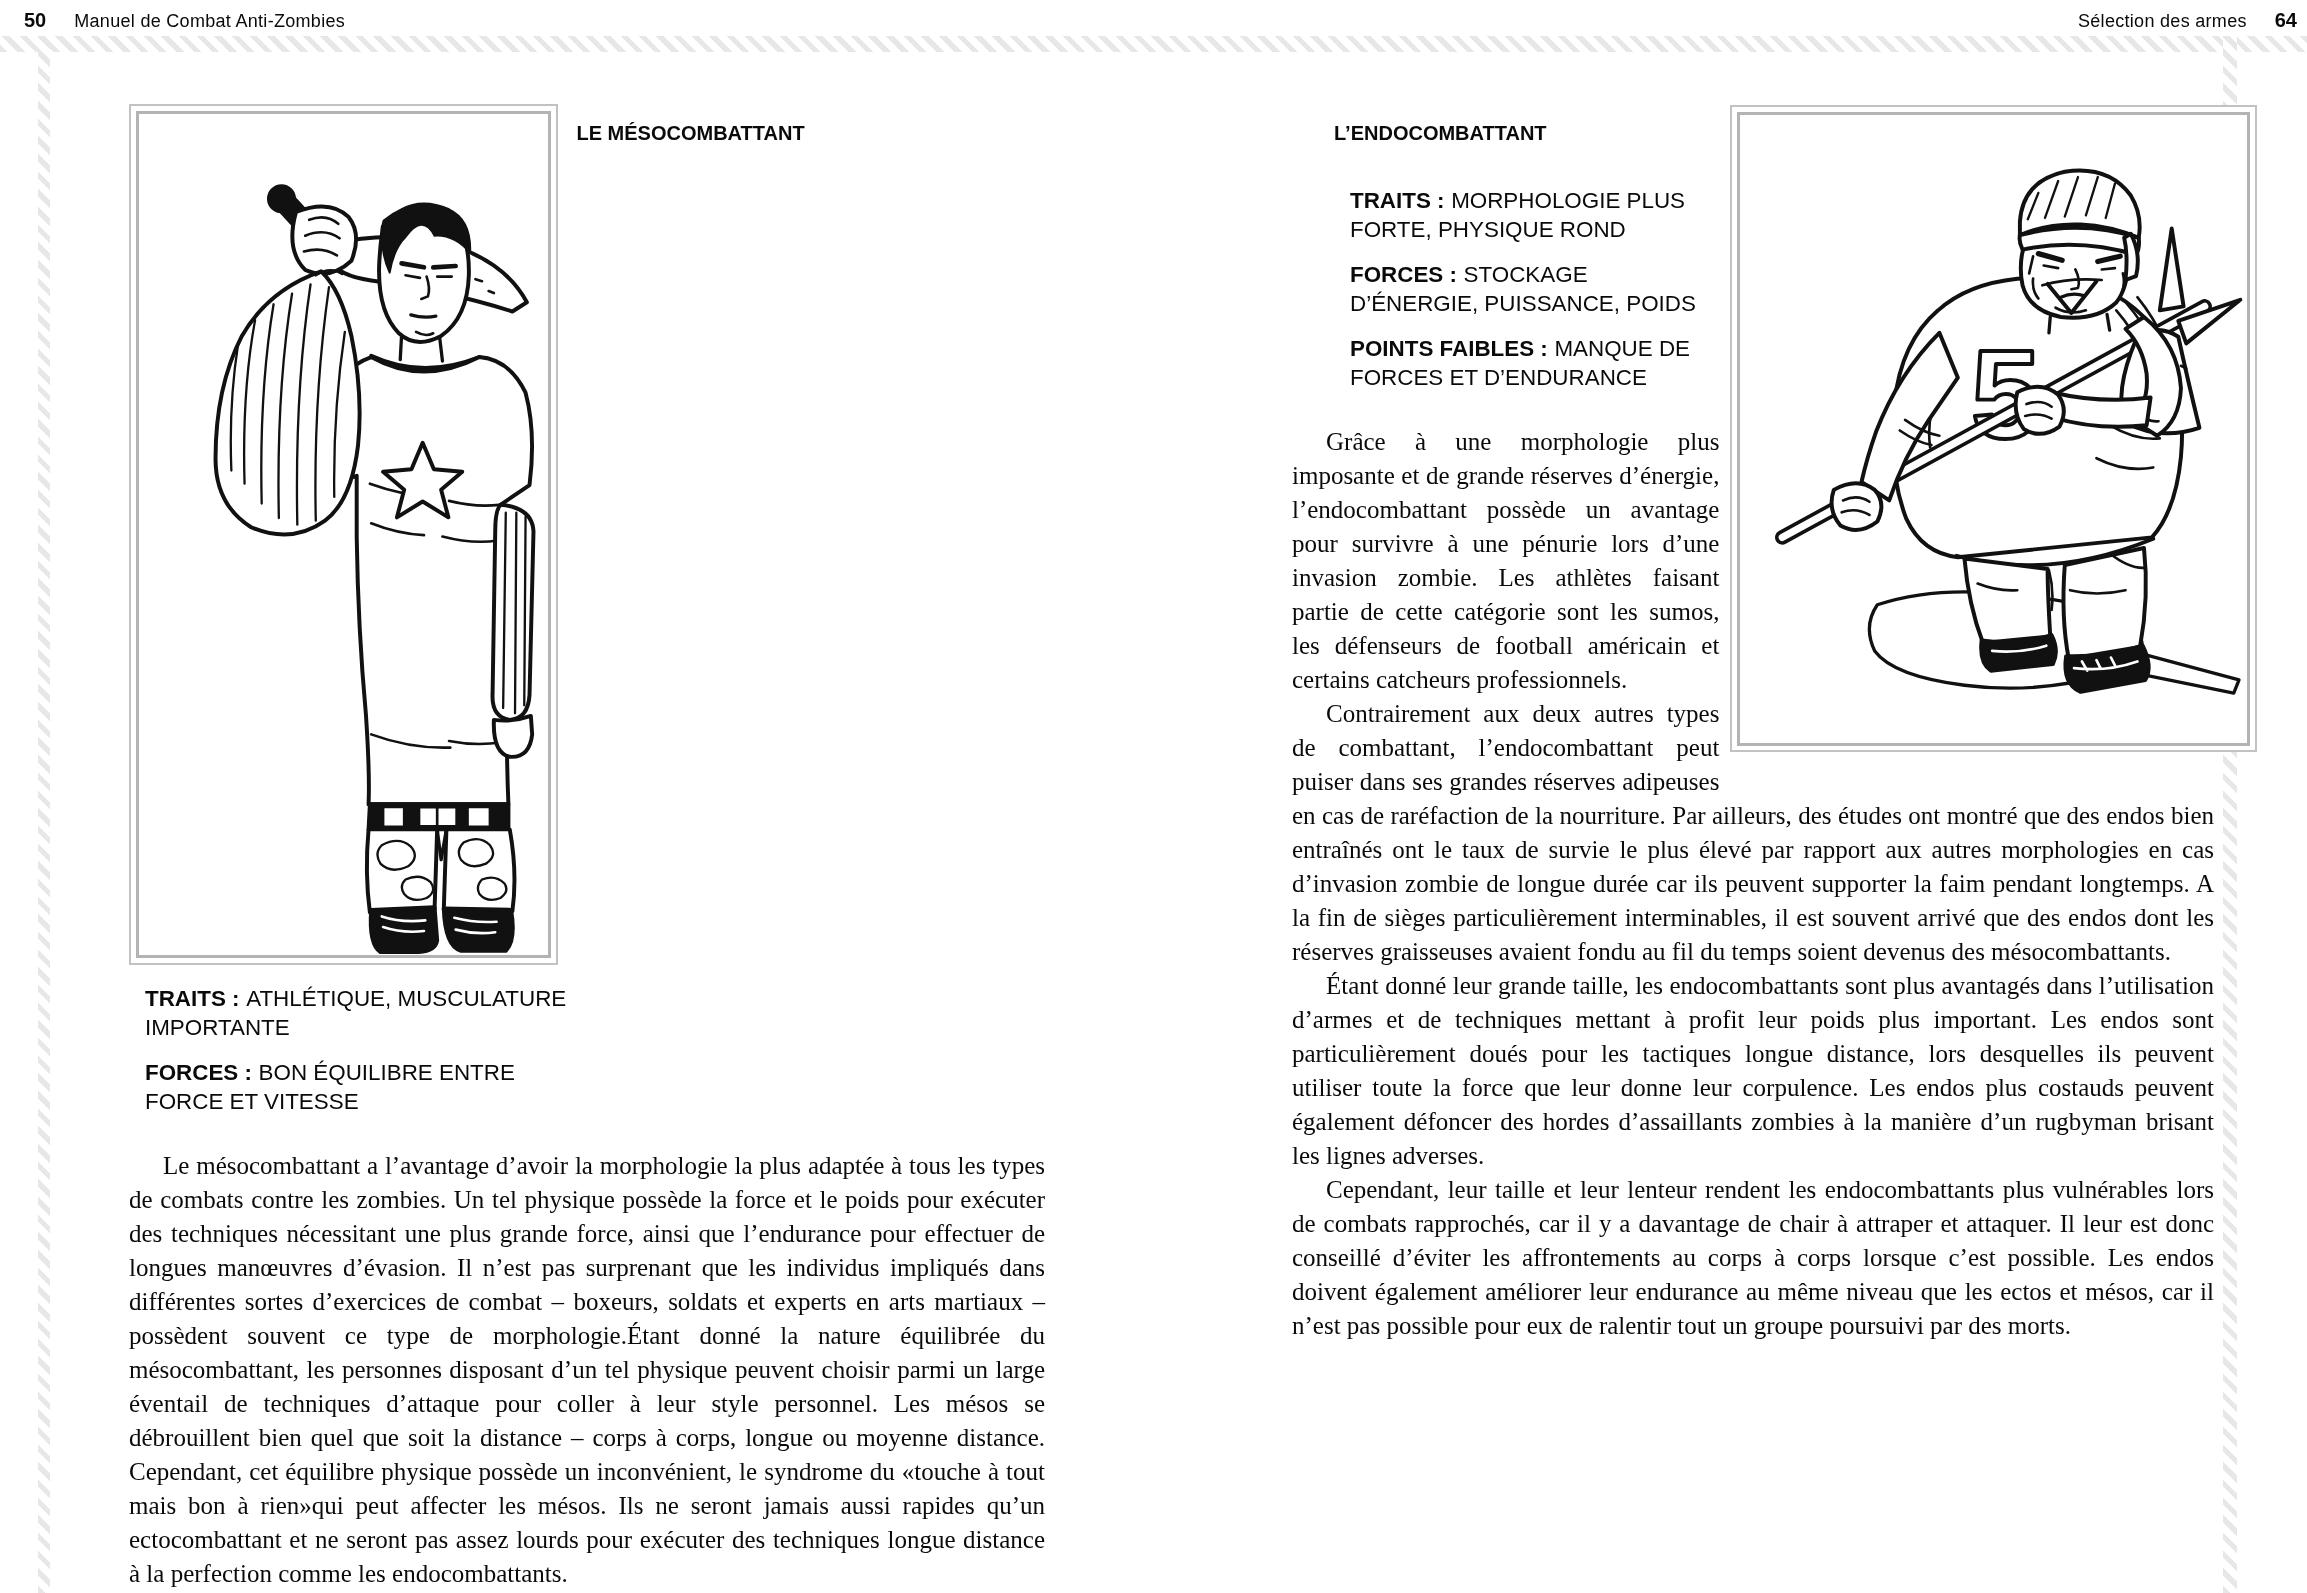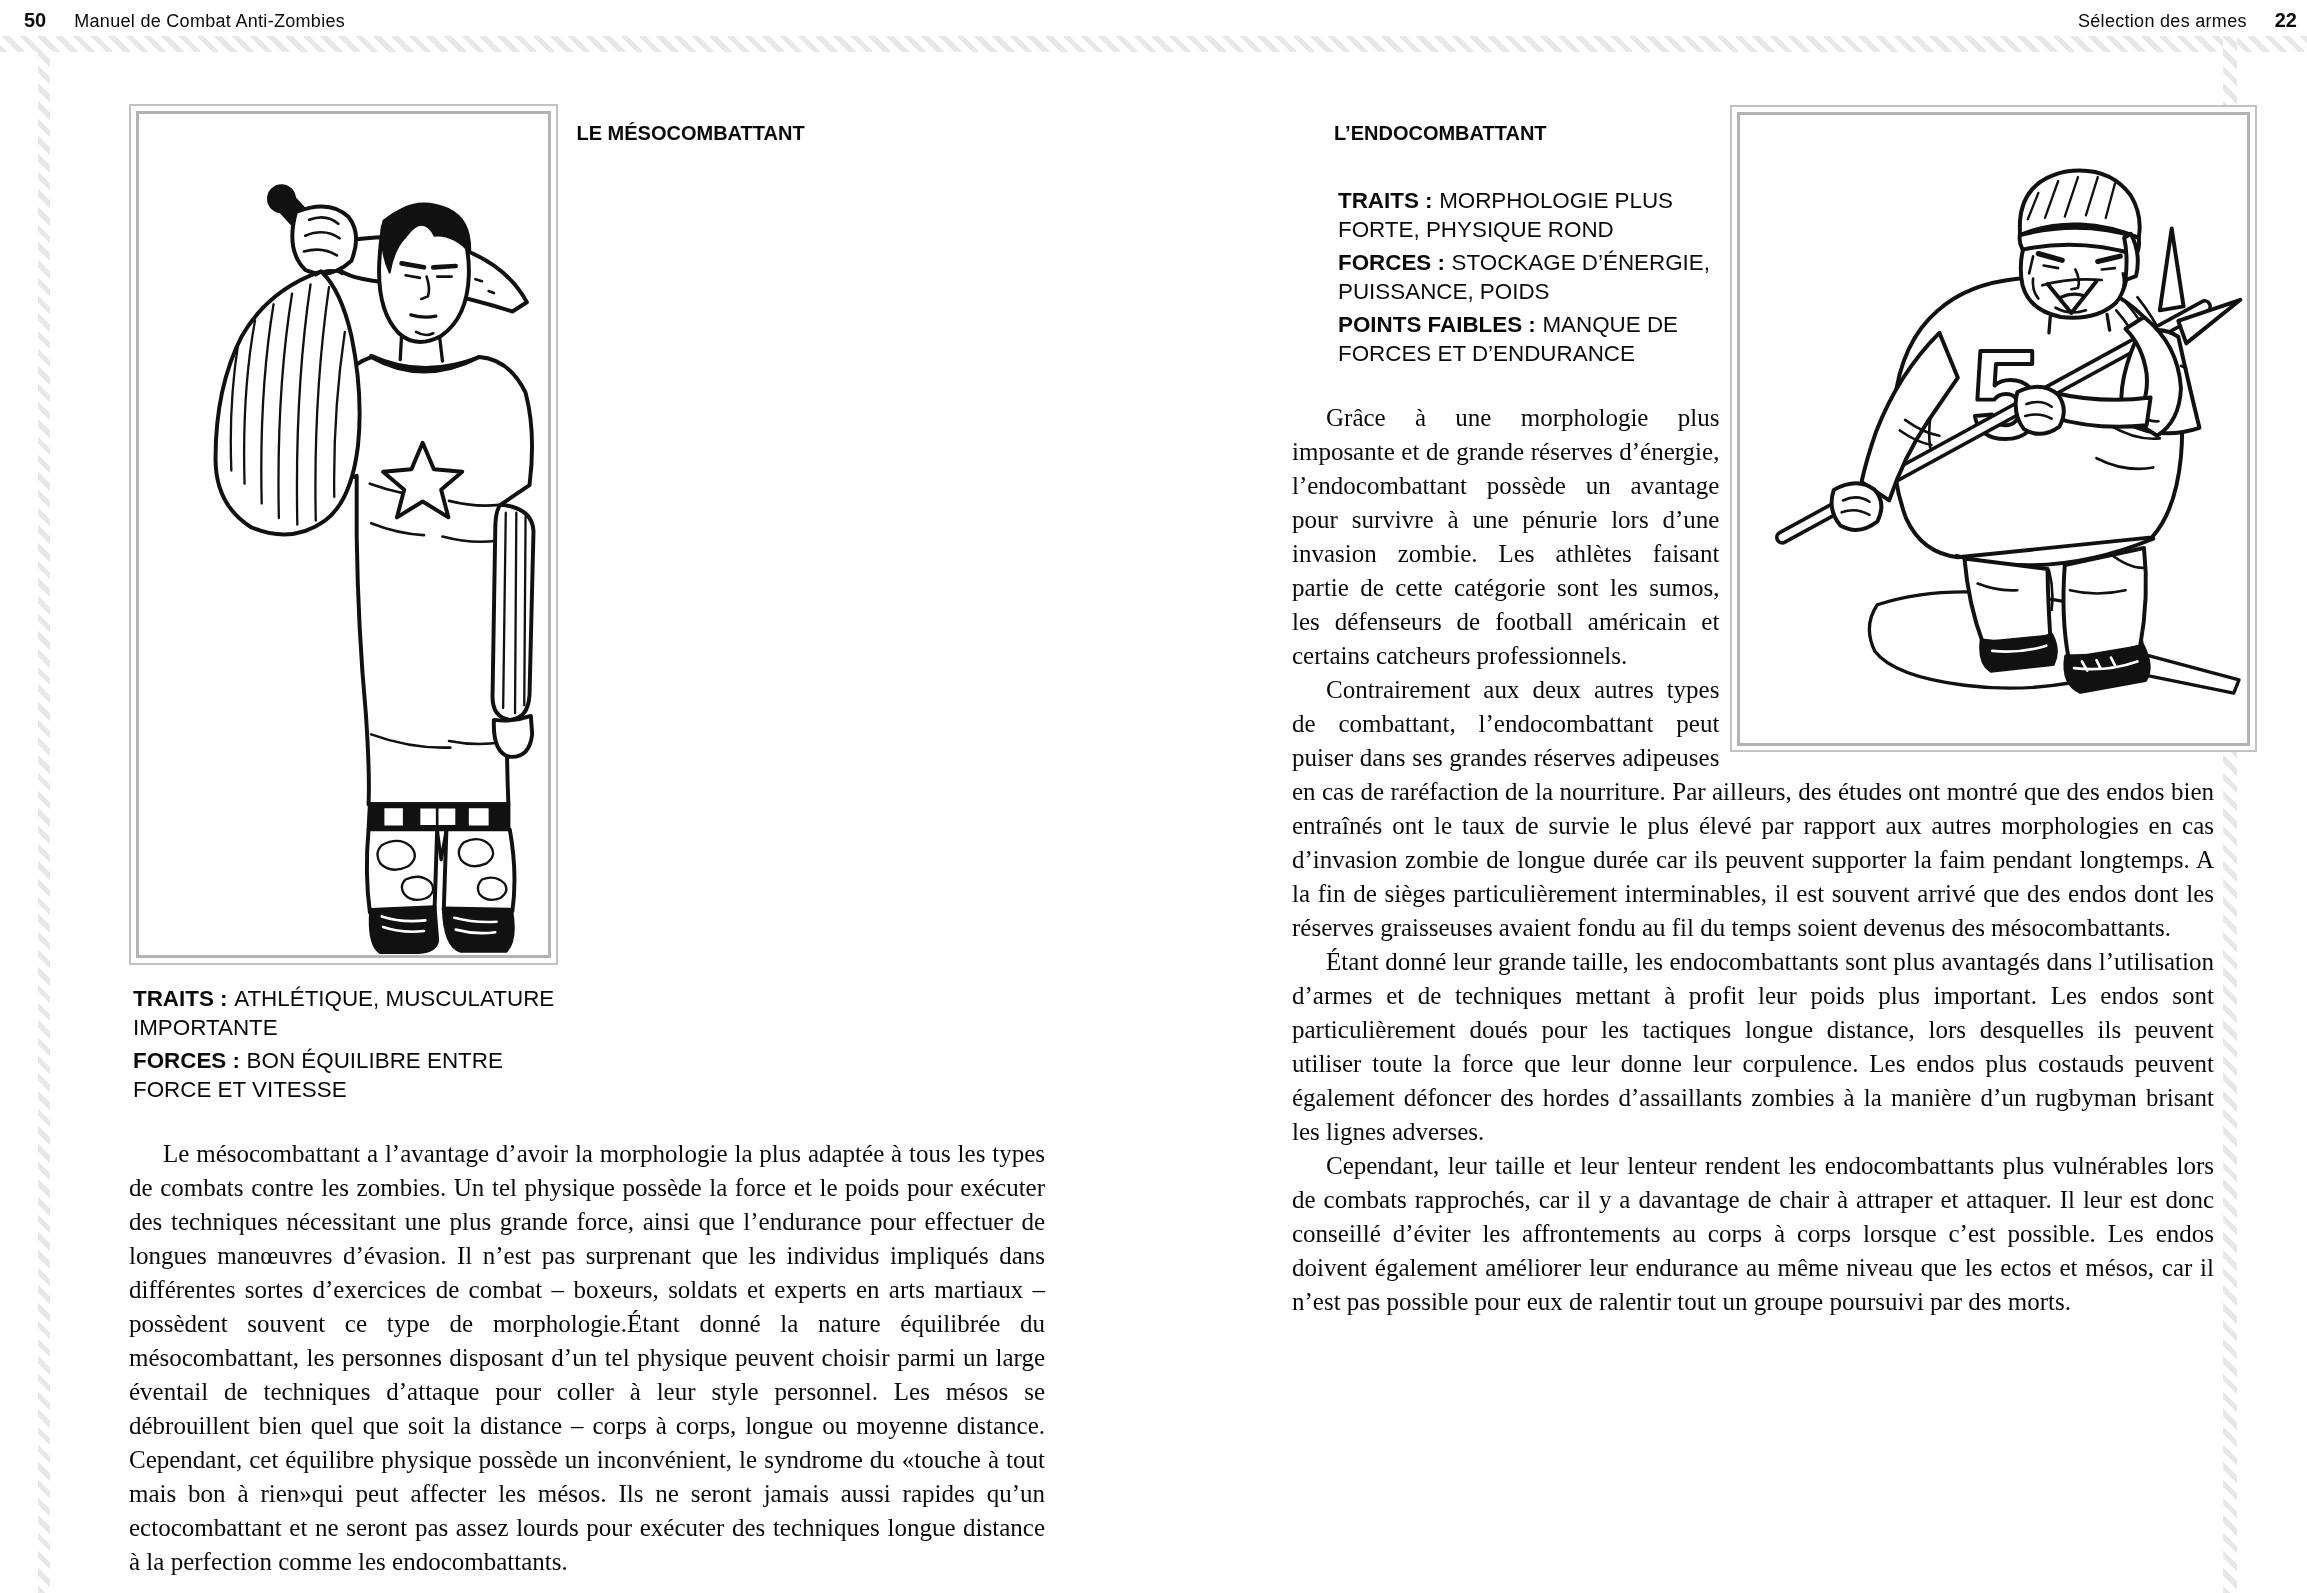--- a/index.html
+++ b/index.html
@@ -49,21 +49,21 @@
   #fig-endo{width:527px;height:647px;margin-top:3.3px;}
 
   
   .section-title{
     margin:14.5px 0 0 0;font-size:20px;line-height:32px;font-weight:bold;
     letter-spacing:0;
   }
   #page-51 .section-title{margin-left:42px;}
   .traits{margin-top:37px;font-size:22.4px;line-height:29px;width:455px;}
   #page-51 .traits{margin-left:42px;width:396px;}
-  .trait{margin:4px;}
+  .trait{margin:16px;}
   .trait-label{font-weight:bold;margin-right:6.6px;}
 
   
   .bodytext{
     margin-top:33px;
     font-family:"Liberation Serif",serif;
     font-size:25px;line-height:34px;text-align:justify;
   }
   .bodytext p{margin:0;text-indent:34px;}
 </style>
@@ -73,21 +73,21 @@
 <div class="hatch" id="hatch-top"></div>
 <div class="hatch" id="hatch-left"></div>
 <div class="hatch" id="hatch-right"></div>
 
 <div class="runhead" id="runhead-left">
   <span class="pagenum">50</span>
   <span>Manuel de Combat Anti-Zombies</span>
 </div>
 <div class="runhead" id="runhead-right">
   <span>Sélection des armes</span>
-  <span class="pagenum">22</span>
+  <span class="pagenum">64</span>
 </div>
 
 <div class="page" id="page-50">
 
   <div class="fig" id="fig-meso">
     <div class="fig-inner">
       <svg width="409" height="841" viewBox="0 0 620 1274" xmlns="http://www.w3.org/2000/svg">
         <g stroke="#111" stroke-width="6" fill="#fff" stroke-linecap="round" stroke-linejoin="round">
 
           <path d="M292,196 Q400,172 492,205 Q560,232 588,285 L566,299 Q470,268 352,252 Q300,244 292,222 Z"></path>

